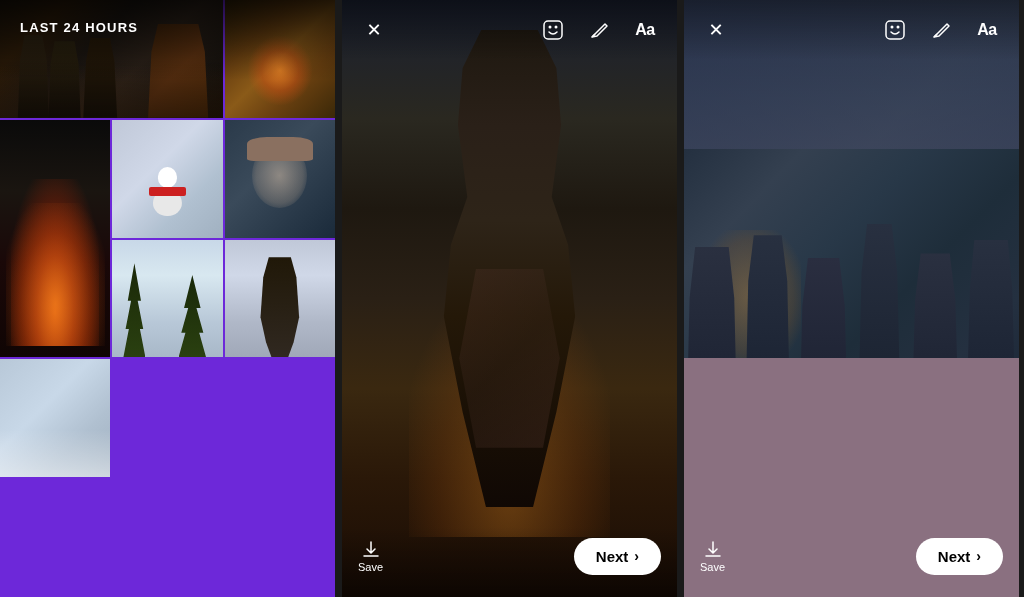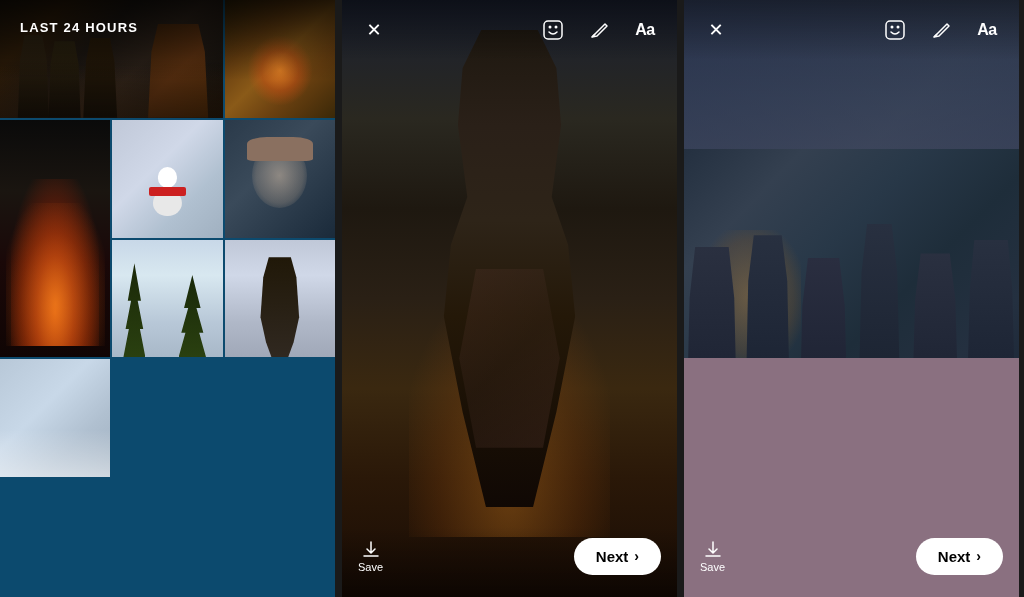--- a/index.html
+++ b/index.html
@@ -11,21 +11,21 @@
       flex-direction: row;
       align-items: stretch;
       font-family: -apple-system, BlinkMacSystemFont, 'Segoe UI', sans-serif;
       overflow: hidden;
     }
 
     
     .gallery-panel {
       width: 335px;
       height: 597px;
-      background: #0c4a6e;
+      background: #6d28d9;
       position: relative;
       overflow: hidden;
       flex-shrink: 0;
     }
     .gallery-overlay {
       position: absolute;
       top: 0; left: 0; right: 0;
       height: 80px;
       background: linear-gradient(to bottom, rgba(0,0,0,0.7) 0%, rgba(0,0,0,0) 100%);
       z-index: 2;

